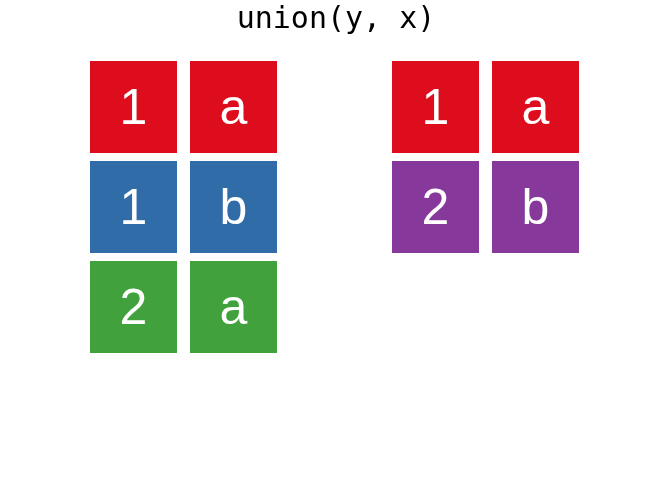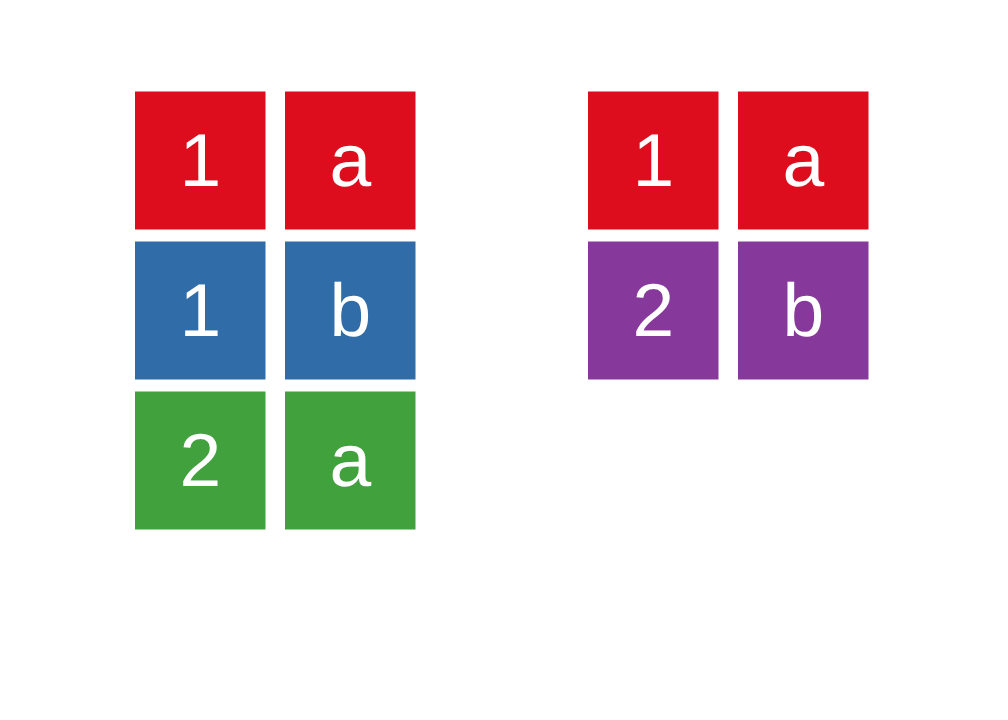--- a/index.html
+++ b/index.html
@@ -46,20 +46,21 @@
     font-size: 50px;
     font-family: "Liberation Sans", "DejaVu Sans", sans-serif;
     user-select: none;
   }
 </style>
 </head>
 <body>
 
 <div class="stage">
 
+  <div class="title">union(y, x)</div>
 
   <div class="tile-table left">
     <div class="cell" style="background-color: rgb(222, 13, 30);">1</div>
     <div class="cell" style="background-color: rgb(222, 13, 30);">a</div>
     <div class="cell" style="background-color: rgb(48, 108, 168);">1</div>
     <div class="cell" style="background-color: rgb(48, 108, 168);">b</div>
     <div class="cell" style="background-color: rgb(65, 161, 60);">2</div>
     <div class="cell" style="background-color: rgb(65, 161, 60);">a</div>
   </div>
 

